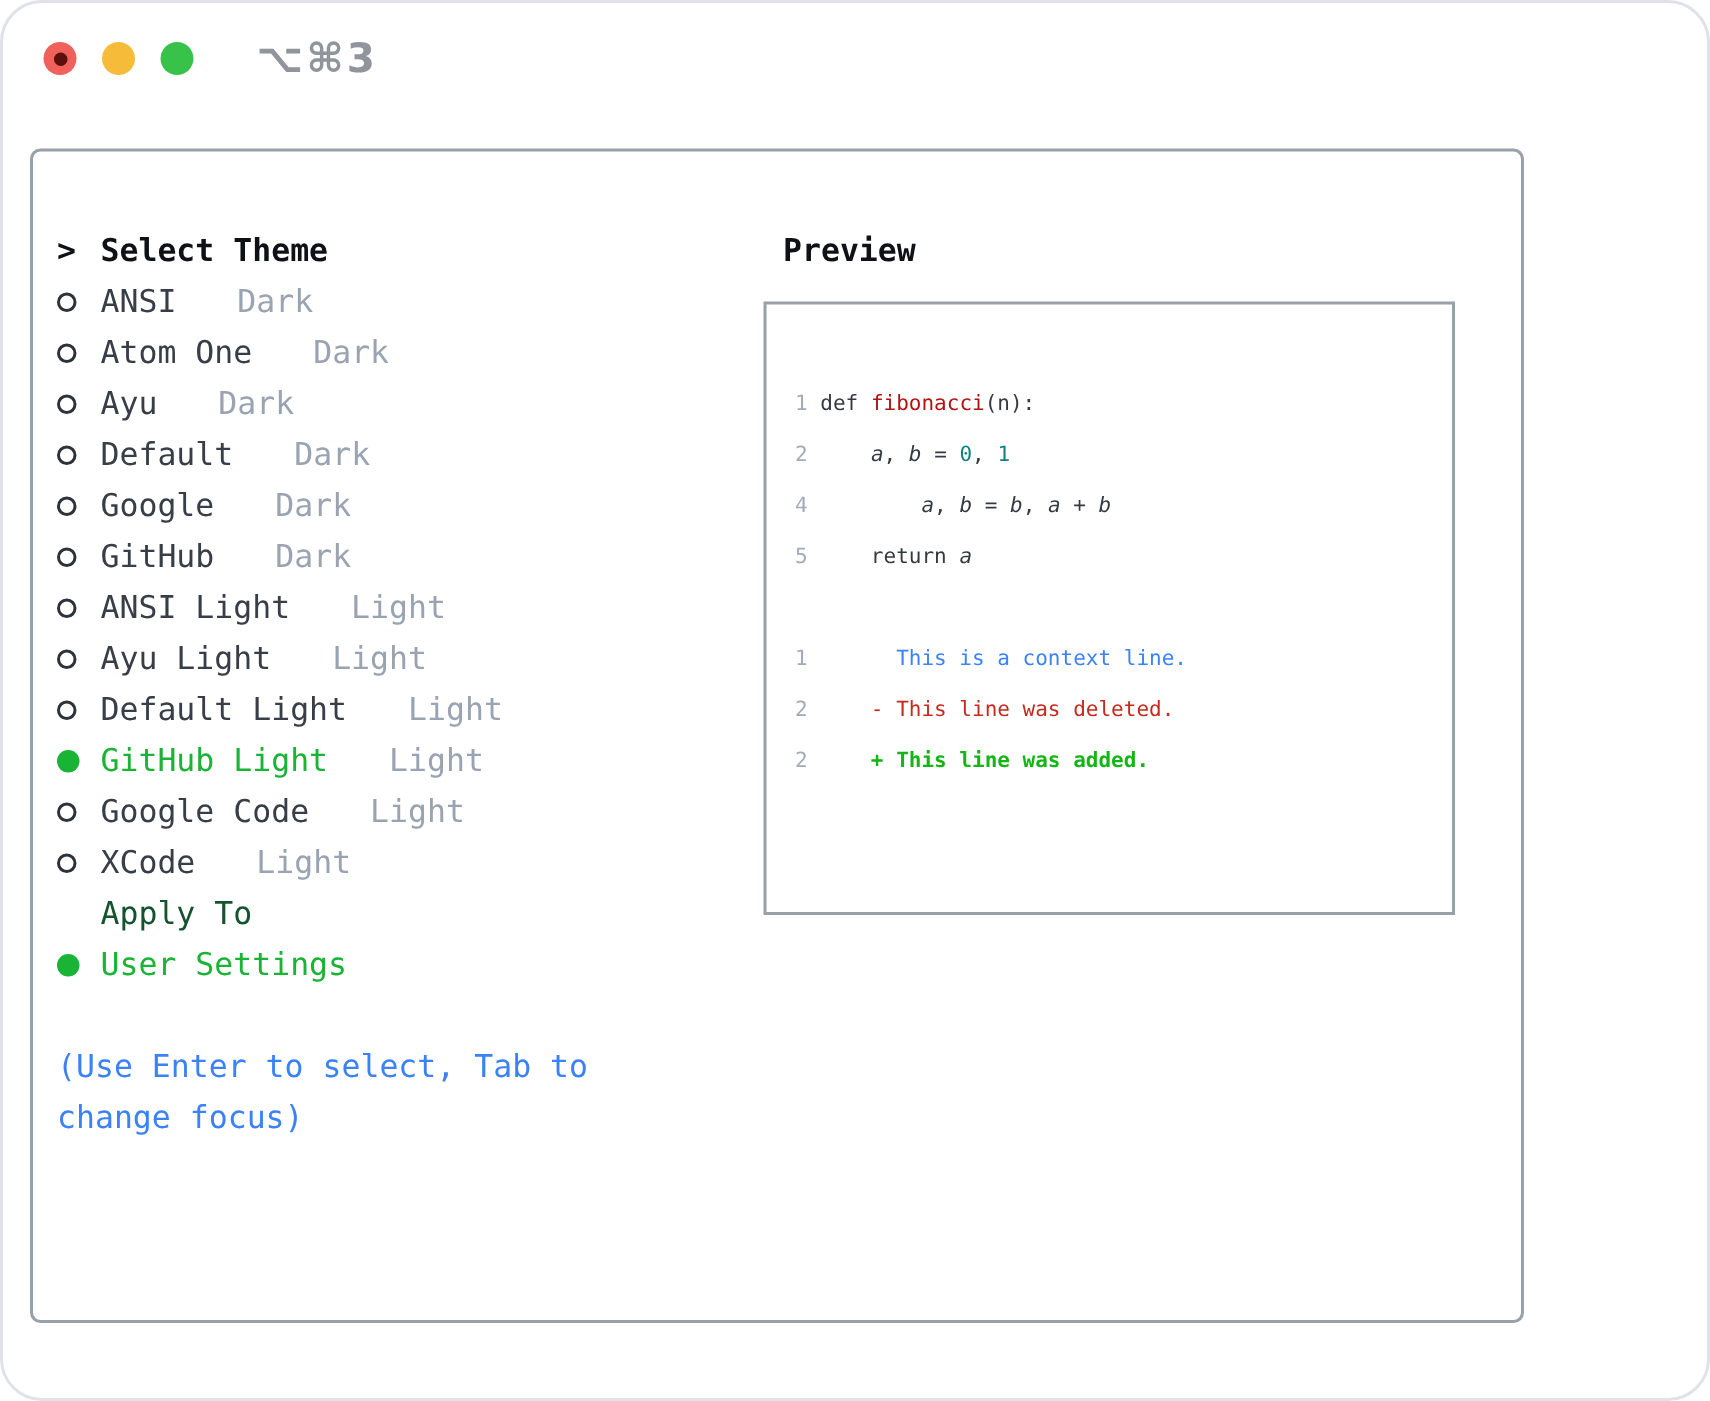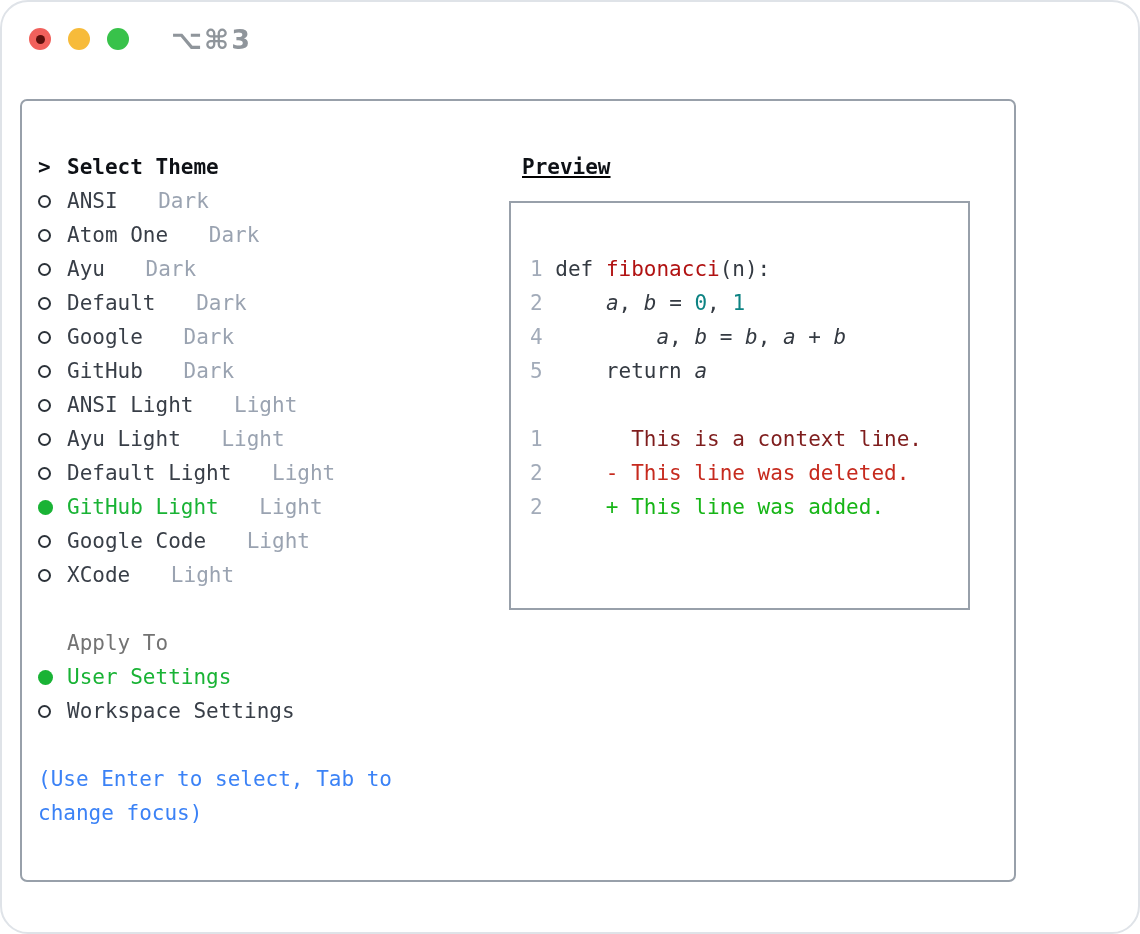--- a/index.html
+++ b/index.html
@@ -27,31 +27,31 @@
   .row { height:34px; line-height:34px; font-size:21px; white-space:pre;
          display:flex; align-items:center; color:#383e47; }
   .marker { width:29px; flex:0 0 29px; display:flex; align-items:center; }
   .prompt { font-weight:bold; color:#0e1116; }
   .ring { width:13px; height:13px; border:2px solid #2c3239; border-radius:50%; }
   .dot-sel { width:15px; height:15px; border-radius:50%; }
   .title-text { font-weight:bold; color:#0e1116; }
   .tvariant { color:#9aa3b1;margin-left:28px; }
 
   .left-col { position:absolute; left:16px; top:49px; width:450px; }
-  .apply-header { margin-top:34px; padding-left:29px; color:#737373; }
+  .apply-header { padding-left:29px; color:#14532d; }
   .hint { margin-top:34px; color:#a7aeb8; }
   .hint .row { color:#3b82f6; }
 
   
-  .right-col { position:absolute; left:480px; top:49px; width:500px;text-decoration:underline; }
+  .right-col { position:absolute; left:480px; top:49px; width:500px; }
   .preview-title { font-weight:bold; color:#0e1116; padding-left:20px; }
   .preview-box { position:absolute; left:487px; top:100px; width:461px; height:409px;
                  border:2px solid #98a0aa; background:#ffffff;
                  padding:49px 0 0 19px; overflow:hidden; }
-  .pline { height:34px; line-height:34px; font-size:21px; white-space:pre; }
+  .pline { height:34px; line-height:34px; font-size:14px; white-space:pre; }
   .ln { color:#a2abb9; }
   .it { font-style:italic; }
 </style>
 </head>
 <body>
 
 <div class="window">
 
   <div class="titlebar">
     <span class="dot red">
@@ -82,40 +82,39 @@
           <div class="row"><span class="marker"><span class="ring"></span></span><span class="tname">Default Light</span><span class="tvariant"> Light</span></div>
           <div class="row"><span class="marker"><span class="dot-sel" style="background: rgb(25, 179, 53);"></span></span><span class="tname" style="color: rgb(25, 179, 53);">GitHub Light</span><span class="tvariant"> Light</span></div>
           <div class="row"><span class="marker"><span class="ring"></span></span><span class="tname">Google Code</span><span class="tvariant"> Light</span></div>
           <div class="row"><span class="marker"><span class="ring"></span></span><span class="tname">XCode</span><span class="tvariant"> Light</span></div>
         </div>
 
       <div class="row apply-header">Apply To</div>
 
       <div id="apply-list">
           <div class="row"><span class="marker"><span class="dot-sel" style="background: rgb(25, 179, 53);"></span></span><span class="tname" style="color: rgb(25, 179, 53);">User Settings</span></div>
-          <div class="row"><span class="marker"><span class="ring"></span></span><span class="tname">Workspace Settings</span></div>
         </div>
 
       <div class="hint">
         <div class="row">(Use Enter to select, Tab to</div>
         <div class="row">change focus)</div>
       </div>
     </div>
 
     <div class="right-col">
       <div class="row preview-title">Preview</div>
     </div>
 
     <div class="preview-box">
       <div id="preview-lines">
           <div class="pline"><span class="ln">1</span><span style="color: rgb(52, 58, 66);"> def </span><span style="color: rgb(177, 18, 18);">fibonacci</span><span style="color: rgb(52, 58, 66);">(n):</span></div>
           <div class="pline"><span class="ln">2</span><span style="color: rgb(52, 58, 66);">     </span><span class="it" style="color: rgb(52, 58, 66);">a</span><span style="color: rgb(52, 58, 66);">, </span><span class="it" style="color: rgb(52, 58, 66);">b</span><span style="color: rgb(52, 58, 66);"> = </span><span style="color: rgb(13, 131, 131);">0</span><span style="color: rgb(52, 58, 66);">, </span><span style="color: rgb(13, 131, 131);">1</span></div>
           <div class="pline"><span class="ln">4</span><span style="color: rgb(52, 58, 66);">         </span><span class="it" style="color: rgb(52, 58, 66);">a</span><span style="color: rgb(52, 58, 66);">, </span><span class="it" style="color: rgb(52, 58, 66);">b</span><span style="color: rgb(52, 58, 66);"> = </span><span class="it" style="color: rgb(52, 58, 66);">b</span><span style="color: rgb(52, 58, 66);">, </span><span class="it" style="color: rgb(52, 58, 66);">a</span><span style="color: rgb(52, 58, 66);"> + </span><span class="it" style="color: rgb(52, 58, 66);">b</span></div>
           <div class="pline"><span class="ln">5</span><span style="color: rgb(52, 58, 66);">     return </span><span class="it" style="color: rgb(52, 58, 66);">a</span></div>
           <div class="pline"><span class="ln"></span></div>
-          <div class="pline"><span class="ln">1</span><span style="color: #7f1d1d;">       This is a context line.</span></div>
+          <div class="pline"><span class="ln">1</span><span style="color: #3b82f6;">       This is a context line.</span></div>
           <div class="pline"><span class="ln">2</span><span style="color: rgb(198, 42, 30);">     - This line was deleted.</span></div>
-          <div class="pline"><span class="ln">2</span><span style="color: rgb(22, 181, 22);">     + This line was added.</span></div>
+          <div class="pline"><span class="ln">2</span><span style="color: rgb(22, 181, 22); font-weight: bold;">     + This line was added.</span></div>
         </div>
     </div>
 
   </div>
 </div>
 
 </body></html>

